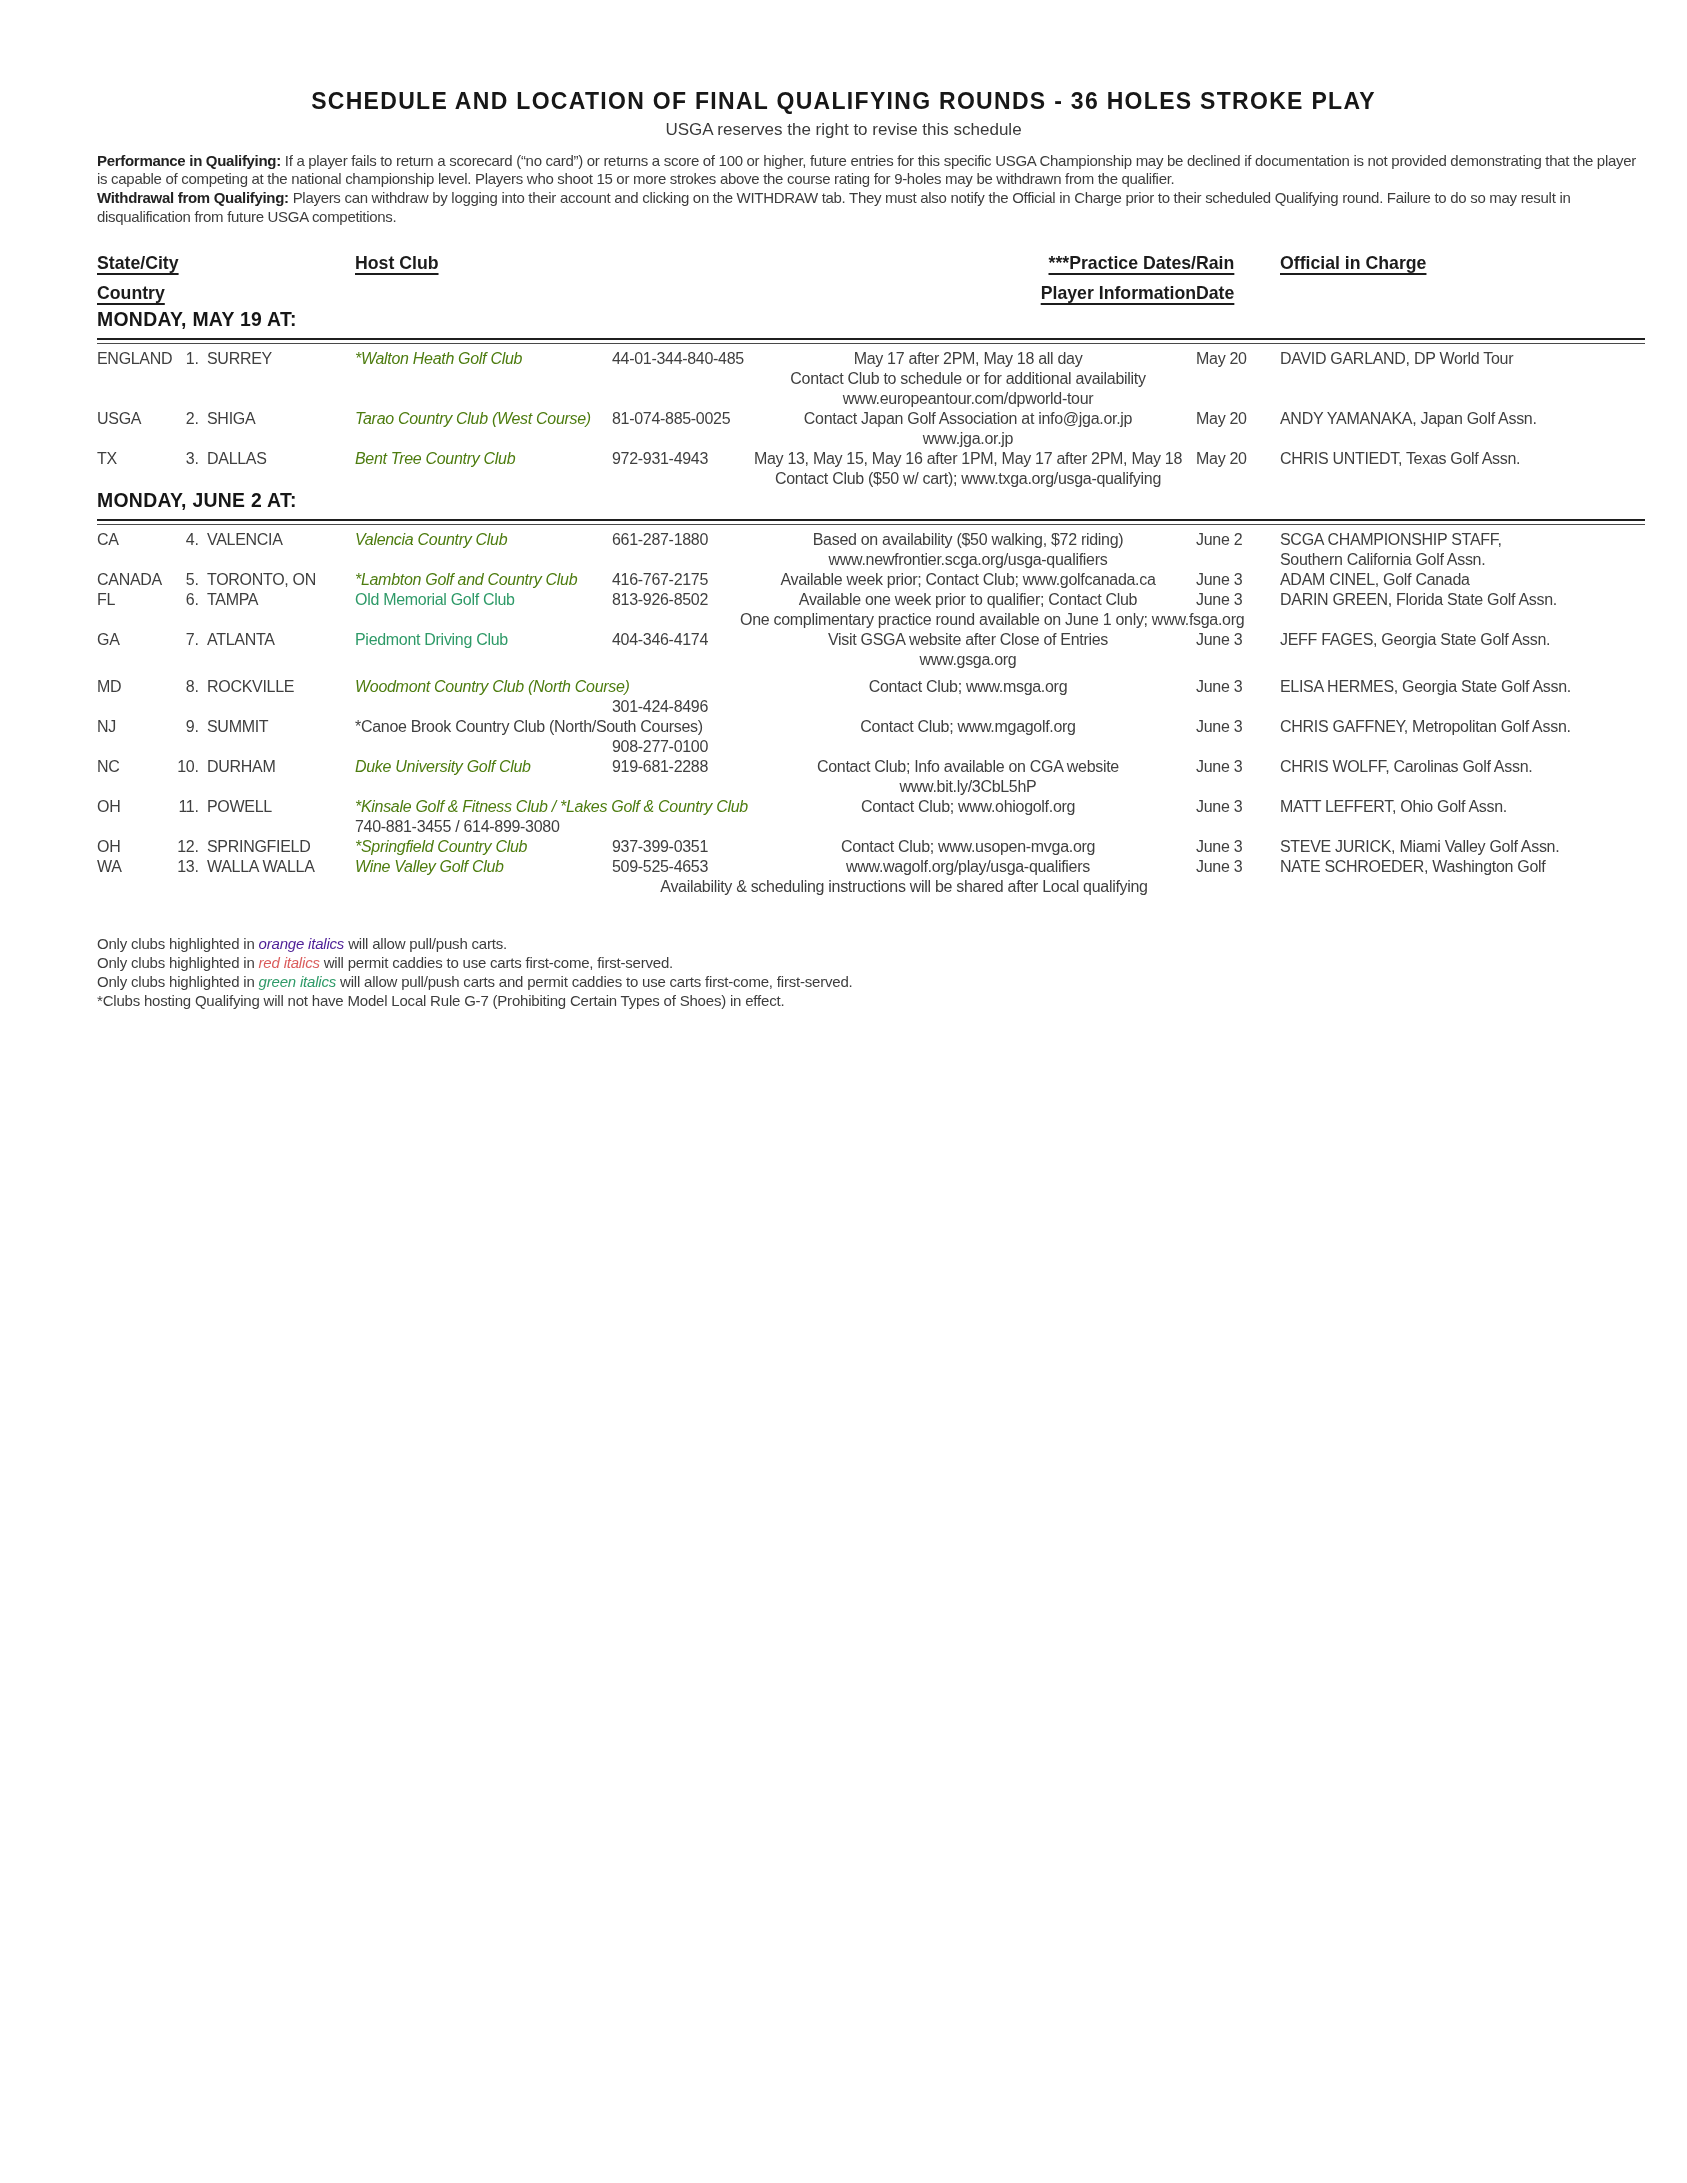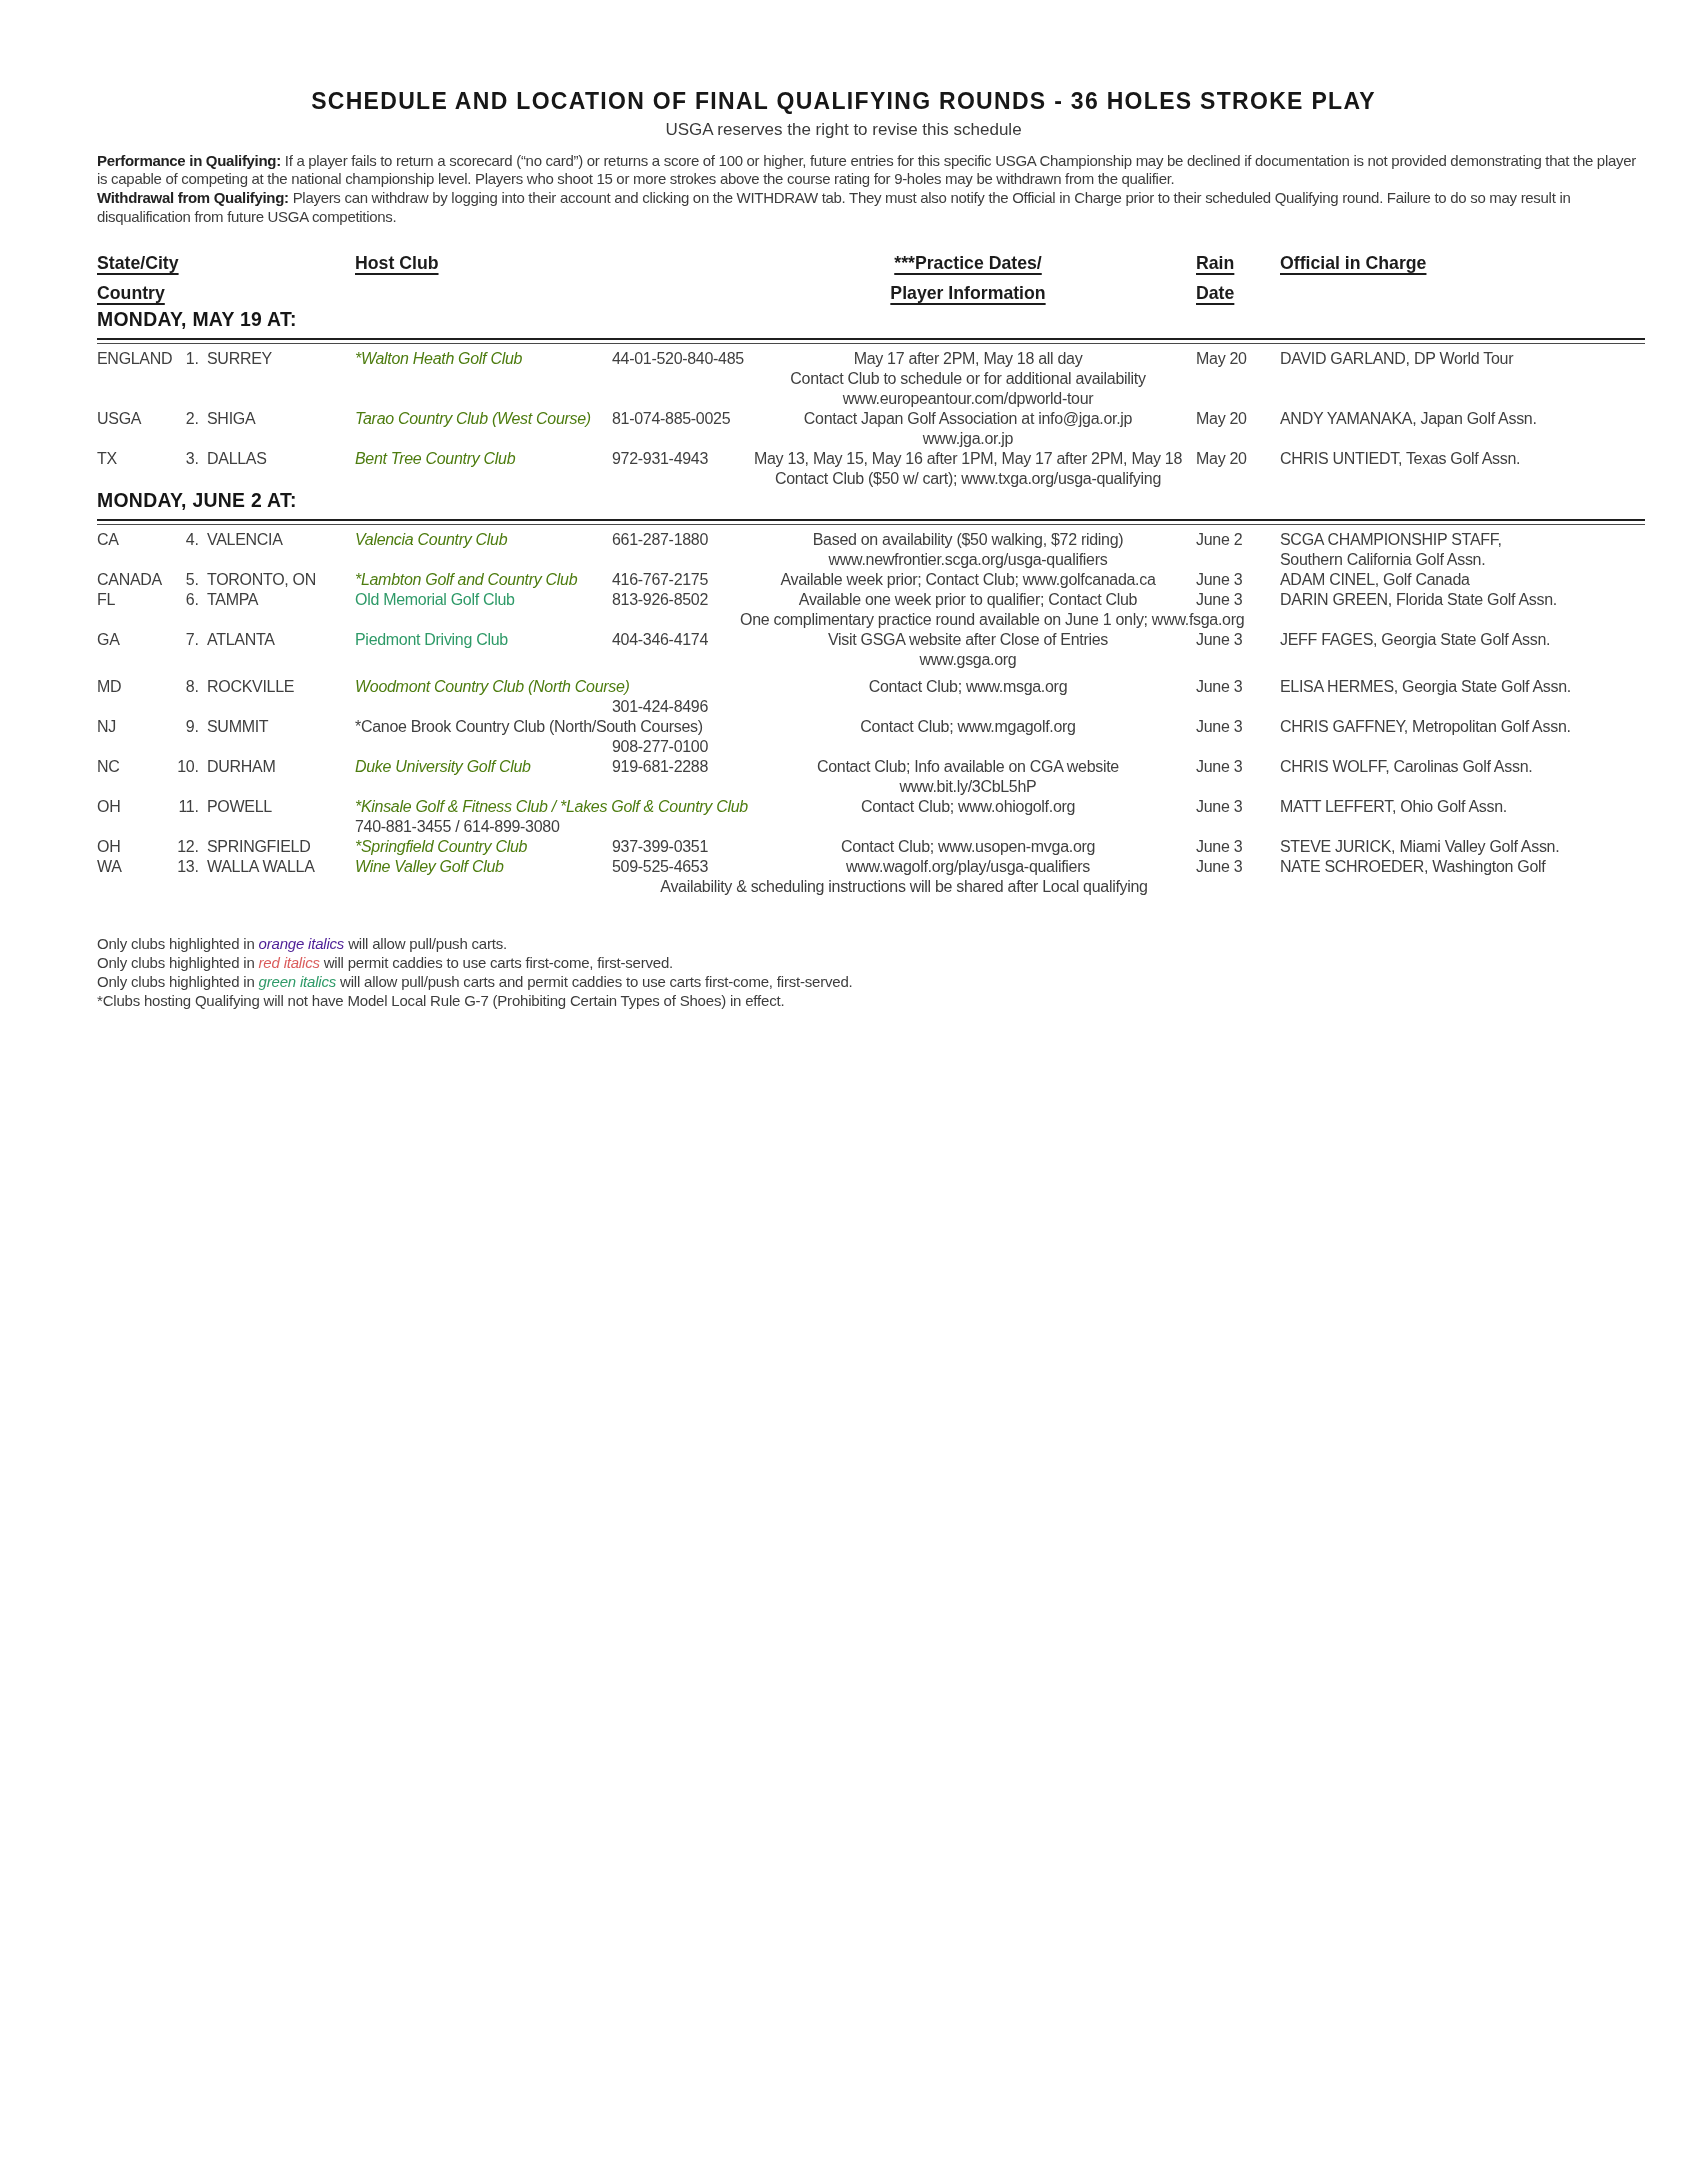--- a/index.html
+++ b/index.html
@@ -39,21 +39,21 @@
   .club .club-green { color:#2E9A68; }
   .club .club-plain { color:#3f3f3f; }
   .club .club-sub { color:#3f3f3f; font-style:normal; }
 
   .thead { margin-top:22px; }
   .thead .hline { height:30px; line-height:30px; white-space:nowrap; }
   .thead .hu {
     font-size:17.7px; font-weight:bold; color:#1c1c1c;
     text-decoration:underline; text-decoration-thickness:1.7px; text-underline-offset:4.2px;
   }
-  .thead .practice .hline { text-align:center; }
+  .thead .practice .hline { text-align:right; }
 
   .section-header {
     margin-bottom:6.7px;
     font-size:19.4px; font-weight:bold; color:#161616; letter-spacing:0.3px; white-space:nowrap;
   }
   .rule {
     height:3.4px; margin-bottom:5px;
     border-top:2.5px solid #1f1f1f;
     border-bottom:0.8px solid #4a4a4a;
   }
@@ -115,21 +115,21 @@
           <div class="c num">
             <div class="line">1.</div>
           </div>
           <div class="c city">
             <div class="line">SURREY</div>
           </div>
           <div class="c club">
             <div class="line club-orange">*Walton Heath Golf Club</div>
           </div>
           <div class="c phone">
-            <div class="line">44-01-520-840-485</div>
+            <div class="line">44-01-344-840-485</div>
           </div>
           <div class="c practice">
             <div class="line">May 17 after 2PM, May 18 all day</div>
             <div class="line">Contact Club to schedule or for additional availability</div>
             <div class="line">www.europeantour.com/dpworld-tour</div>
           </div>
           <div class="c rain">
             <div class="line">May 20</div>
           </div>
           <div class="c official">

